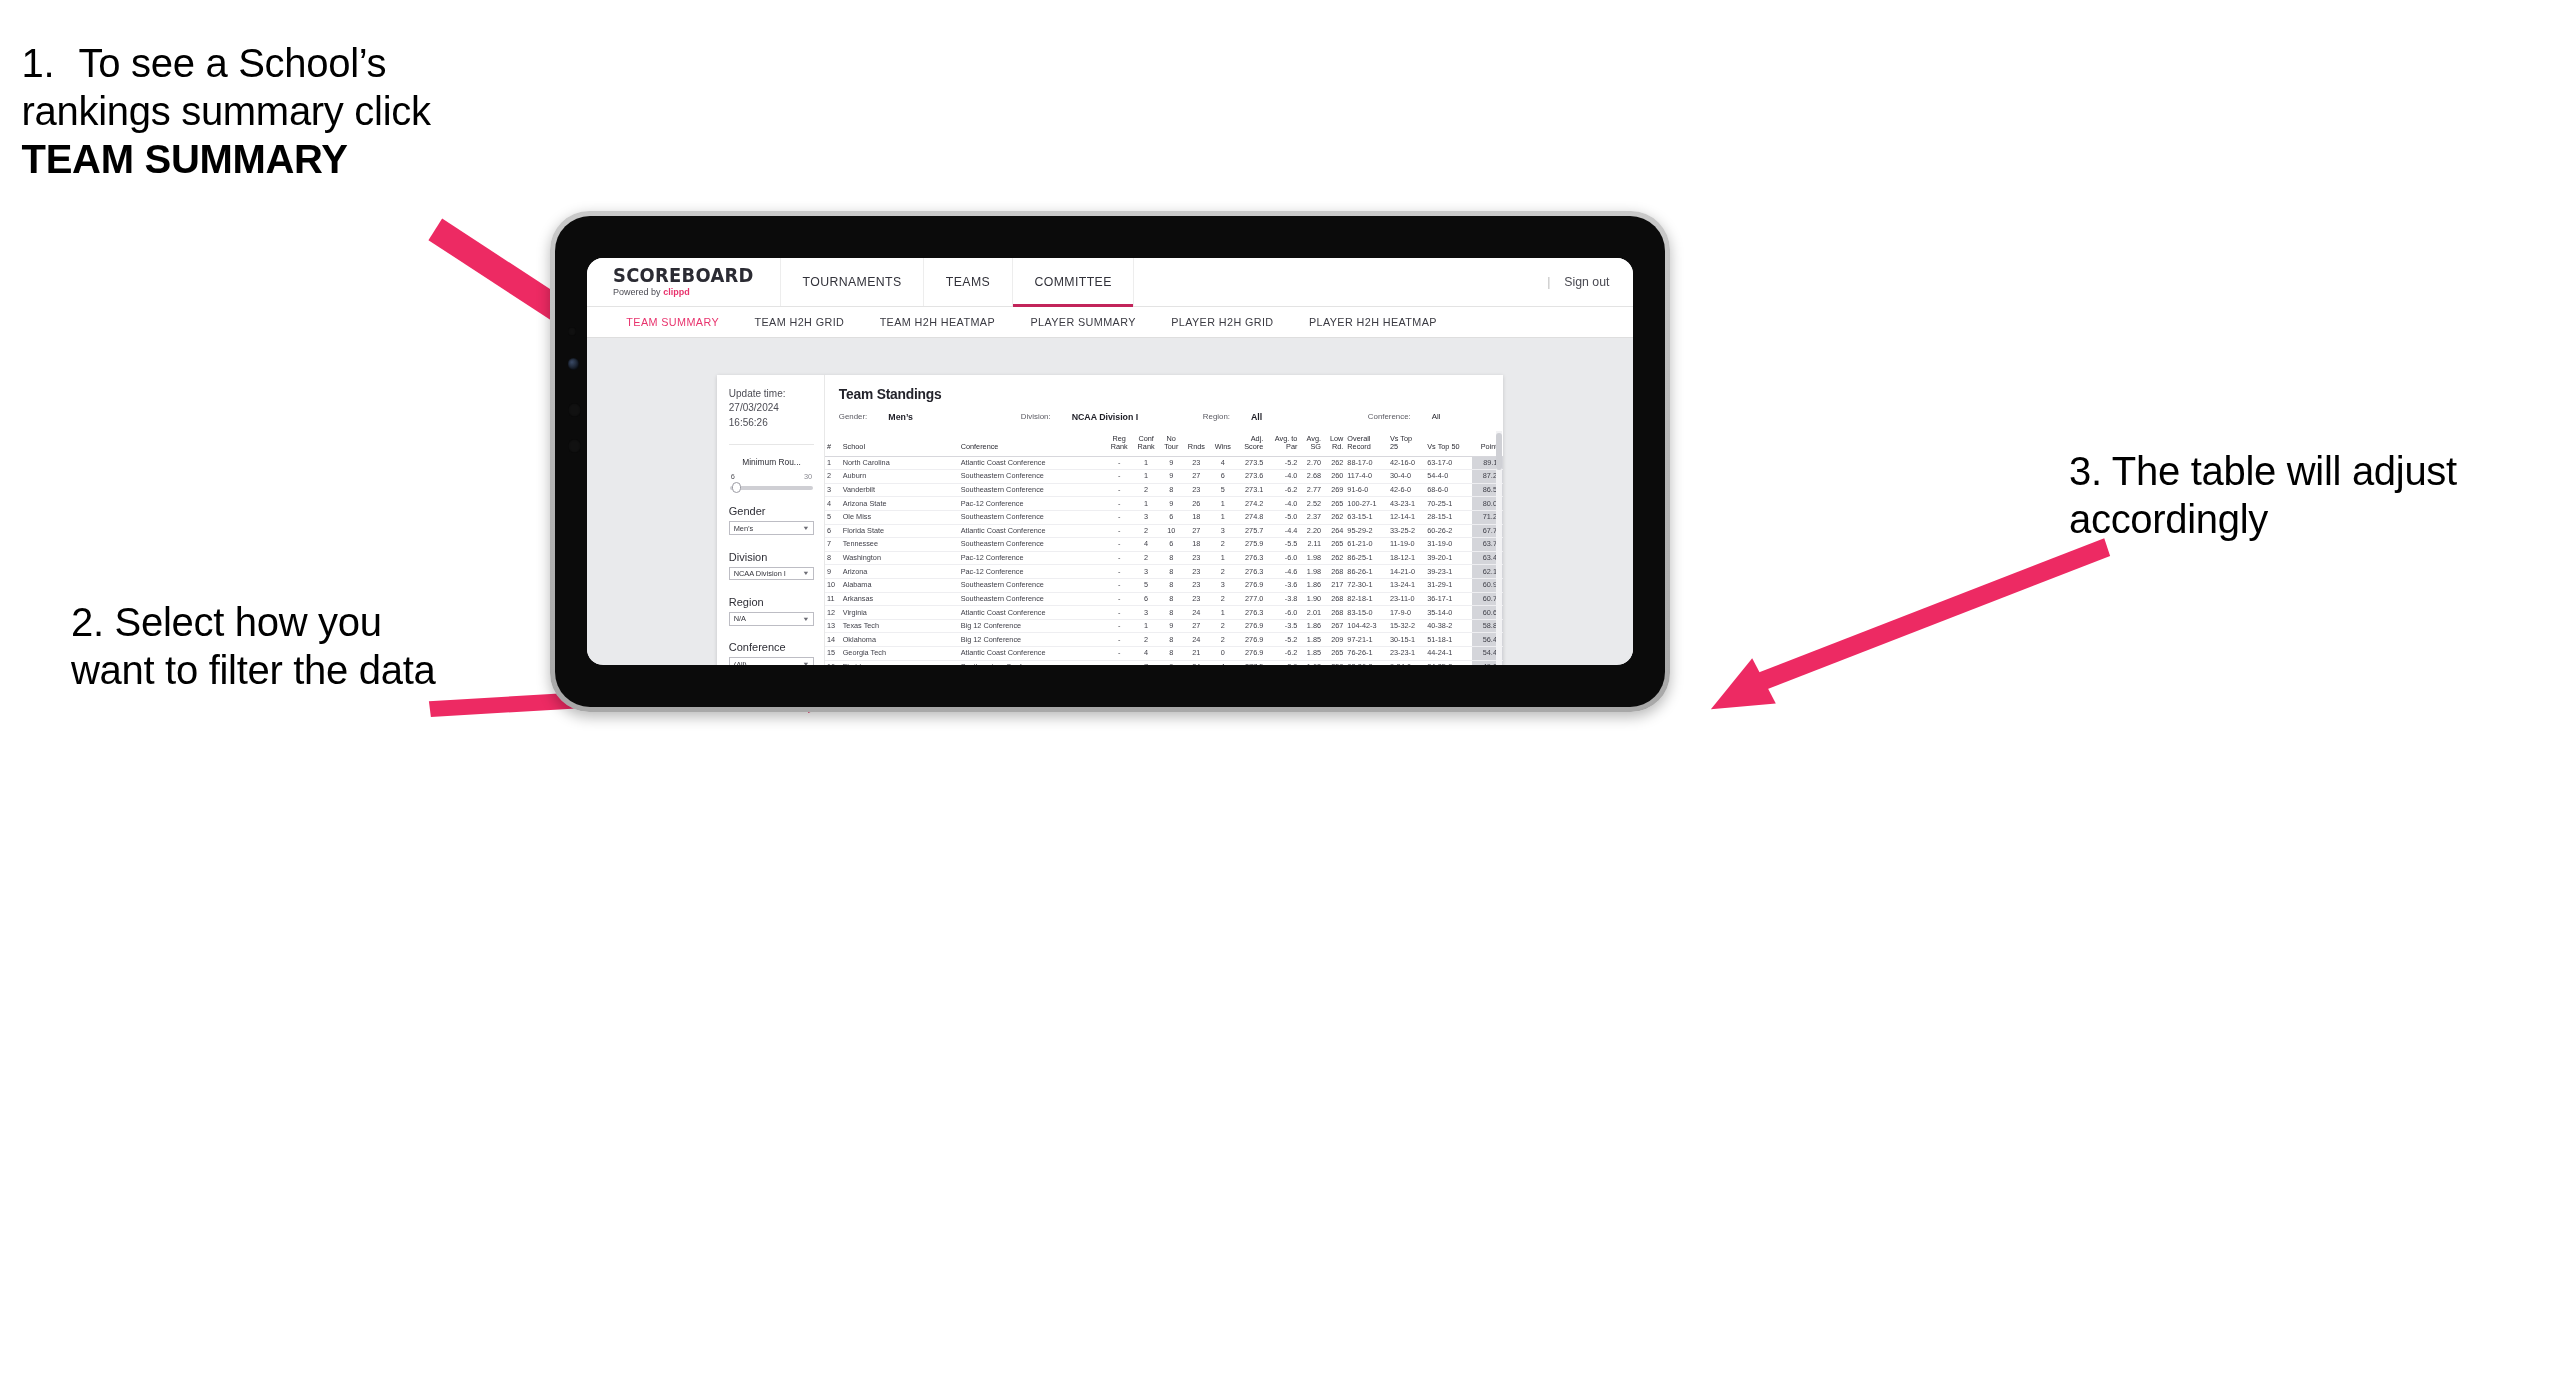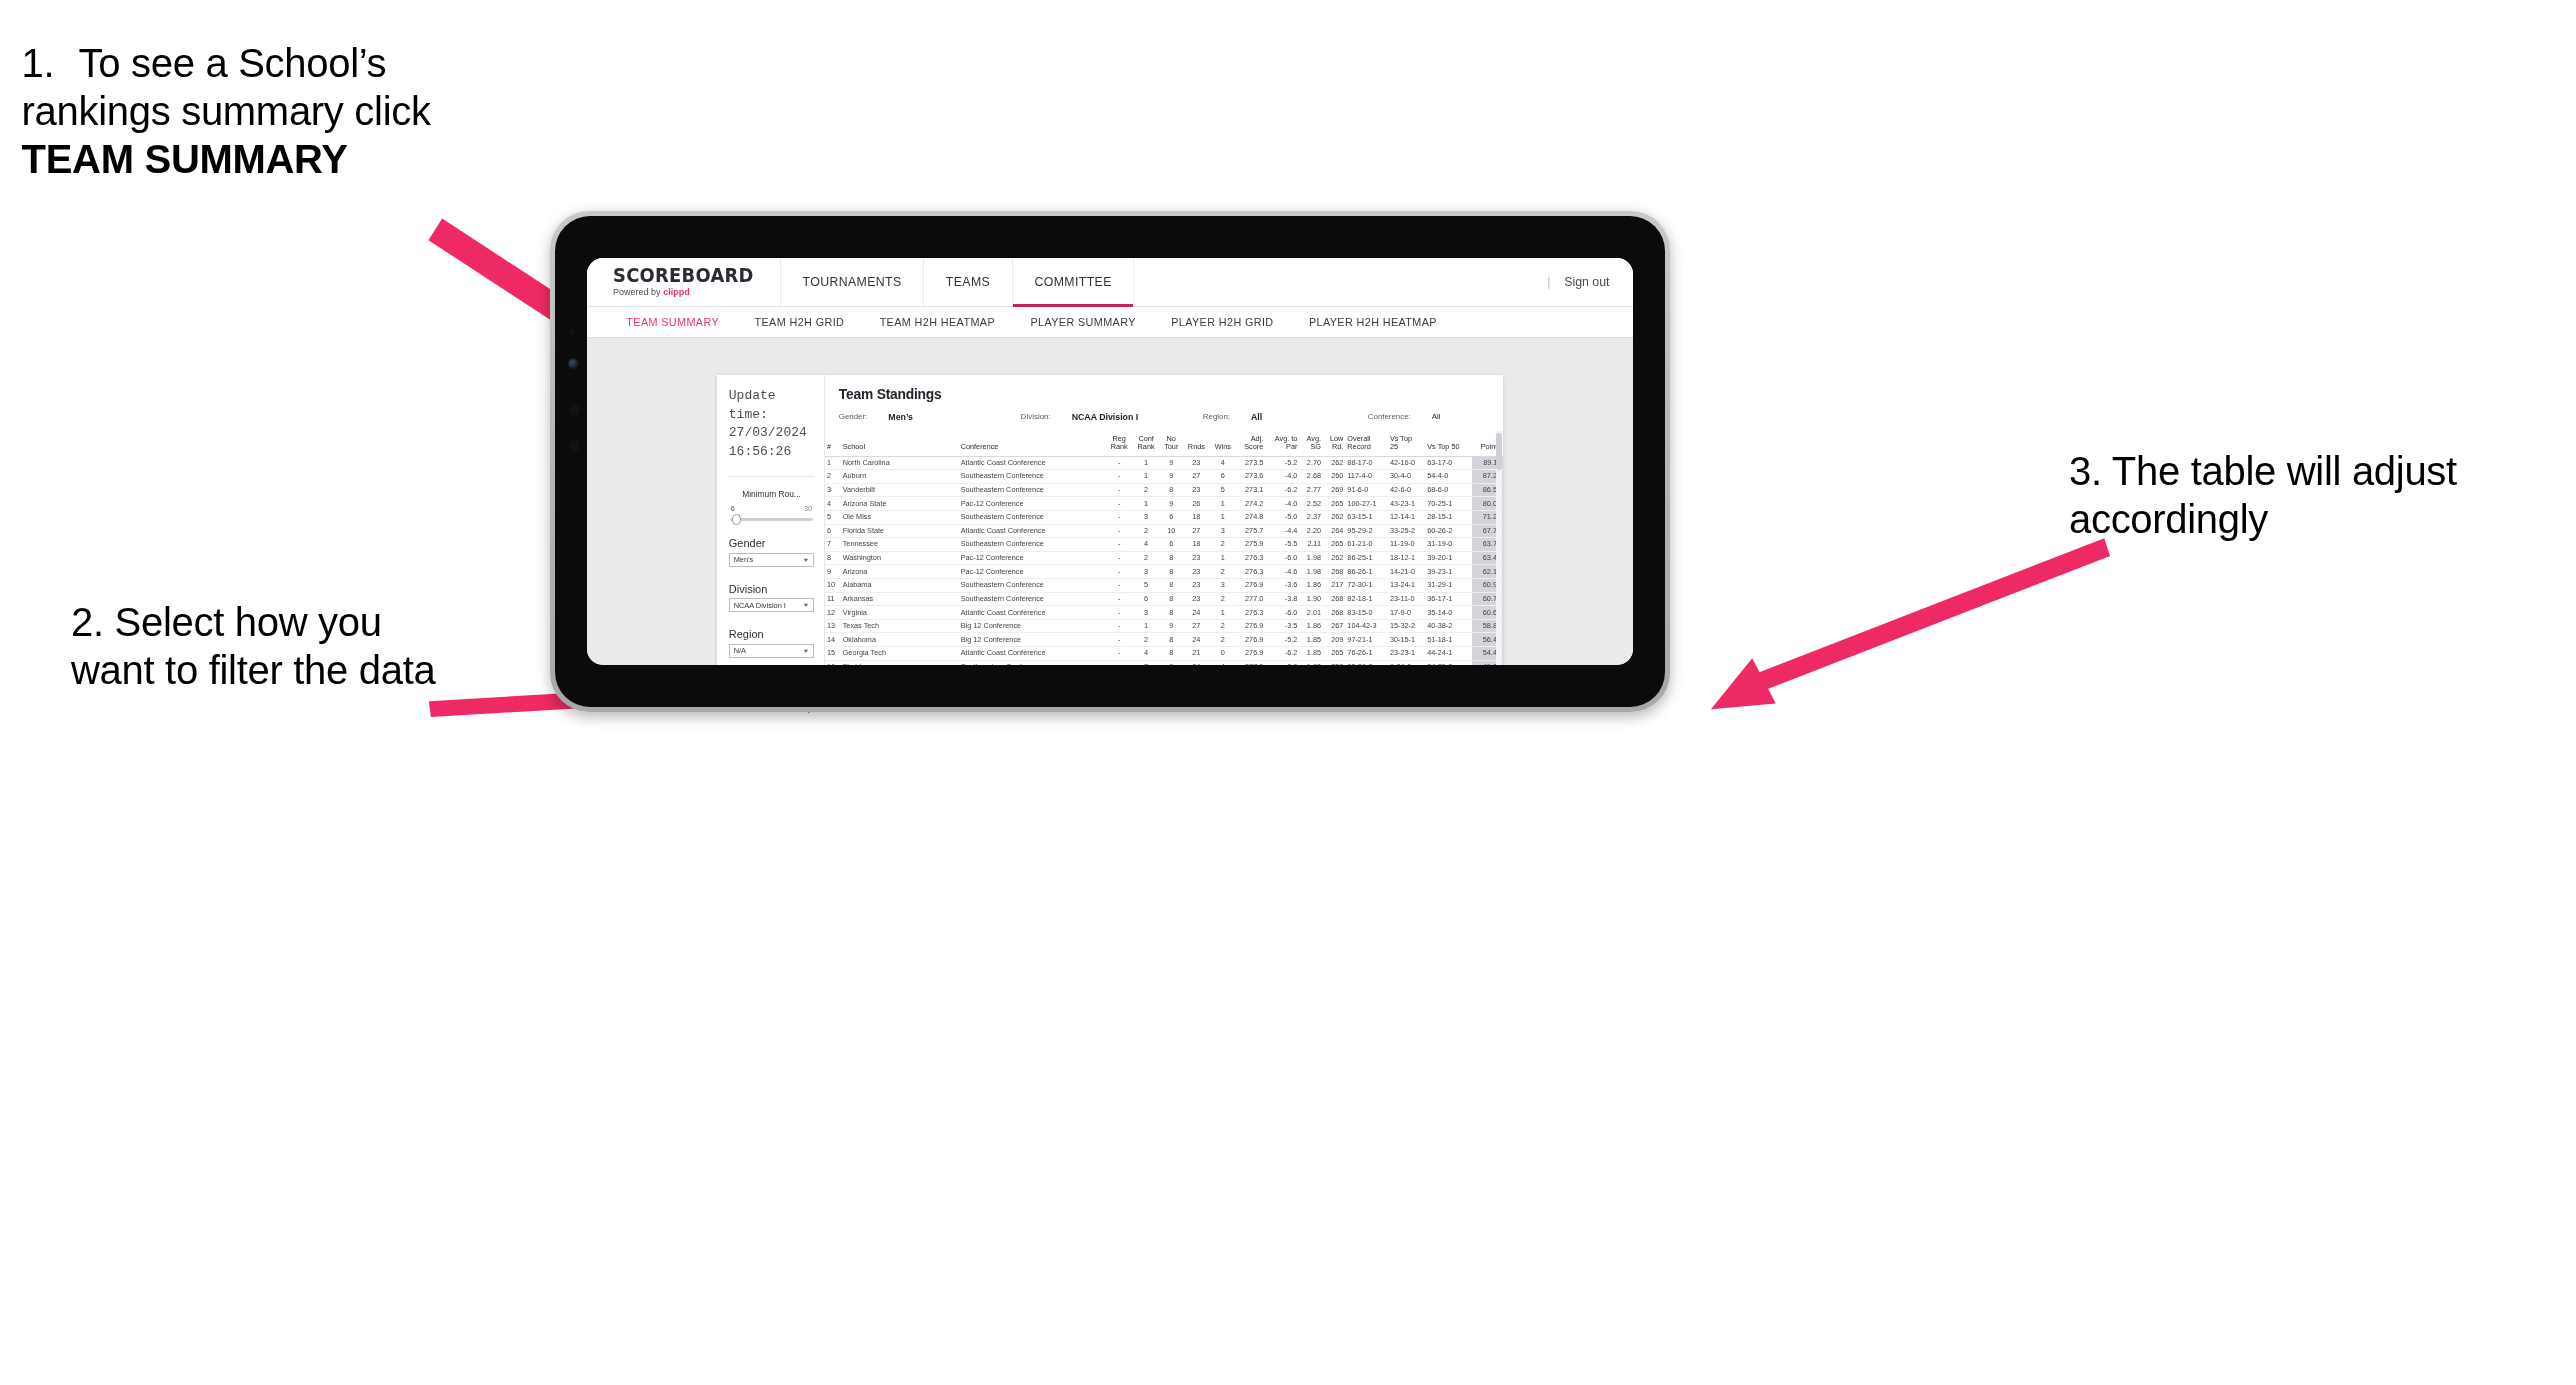--- a/index.html
+++ b/index.html
@@ -128,21 +128,21 @@
   }
   .viz-body { display: flex; }
 
   
   .filters {
     width: 108px; flex: none; background: #fff;
     border-right: 1px solid #e8e8e8;
     padding: 11.8px 9.8px 13.8px 11.8px;
     font-size: 7.9px; color: #3a3a42;
   }
-  .upd-label { font-size: 13px; color: #4d4d55; line-height: 1.45; font-family: Liberation Mono, monospace; }
+  .upd-label { font-size: 10px; color: #4d4d55; line-height: 1.45; }
   .filters-divider { height:1px; background:#e6e6e6; margin: 13.8px 0 11.8px; }
   .slider-title { font-size: 8.4px; color: #2e2e36; text-align: center; margin-bottom: 4.9px; }
   .slider-vals { display:flex; justify-content: space-between; font-size: 7.4px; color:#53535b; padding: 0 2px 2.9px; }
   .slider-vals .hi { color: #8a8a92; }
   .slider-track { position: relative; height: 3.9px; background: #cfcfd4; border-radius: 2px; margin: 2px 1px 0; }
   .slider-knob {
     position: absolute; left: 2px; top: -3.4px;
     width: 8.8px; height: 10.8px; border-radius: 4.9px;
     background: #fff; border: 1.2px solid #9b9ba3;
   }

